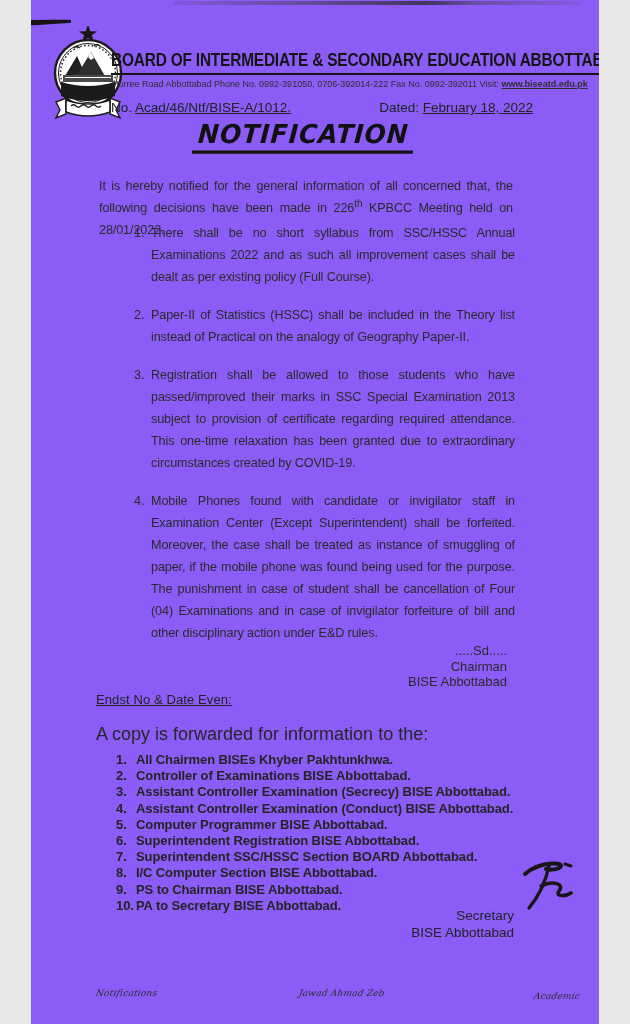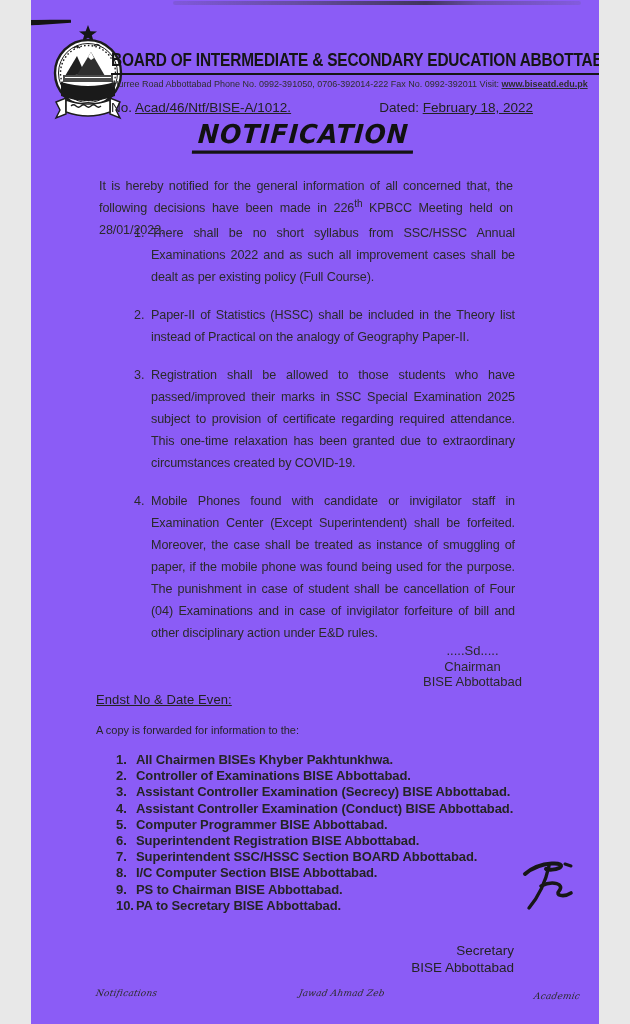--- a/index.html
+++ b/index.html
@@ -69,41 +69,41 @@
     list-style:none;counter-reset:dec;
   }
   ol.decisions>li{
     counter-increment:dec;position:relative;text-align:justify;margin:0 0 16px 10px;
   }
   ol.decisions>li::before{
     content:counter(dec) ".";position:absolute;left:-17px;top:0;
   }
   
   .sd-block{
-    position:absolute;right:77px;top:643px;text-align:center;
+    position:absolute;right:92px;top:643px;text-align:right;
     font-size:13px;line-height:15.5px;color:#2a2a2a;
   }
   .endst-heading{
     position:absolute;left:65px;top:692px;font-size:13px;
     text-decoration:underline;color:#222;letter-spacing:.1px;
   }
-  .copy-line{position:absolute;left:65px;top:724px;font-size:11px;color:#262626;}
+  .copy-line{position:absolute;left:65px;top:724px;font-size:18px;color:#262626;}
   ol.recipients{
     position:absolute;left:105px;top:752px;margin:0;padding:0;
     list-style:none;counter-reset:rec;font-size:13px;line-height:16.2px;
     letter-spacing:-.1px;color:#242424;
   }
   ol.recipients>li{counter-increment:rec;position:relative;font-weight:bold;}
   ol.recipients>li::before{
     content:counter(rec) ".";position:absolute;left:-20px;top:0;width:19px;
   }
   .secretary-sign{position:absolute;left:488px;top:858px;}
   .secretary-block{
     position:absolute;right:85px;top:908px;text-align:right;
-    font-size:13.5px;line-height:16.5px;color:#242424;margin-top:35px;
+    font-size:13.5px;line-height:16.5px;color:#242424;
   }
   
   .footer-note{
     position:absolute;top:988px;font-family:"DejaVu Serif",serif;font-style:italic;
     font-size:9px;color:#2b2b2b;transform:skewX(-10deg);letter-spacing:.2px;
   }
   .fn-left{left:65px;}
   .fn-center{left:268px;}
   .fn-right{left:503px;top:991px;}
 </style>
@@ -157,21 +157,21 @@
 
   <div class="title-wrap">
     <span class="doc-title">NOTIFICATION</span>
   </div>
 
   <p class="intro body-text"><span>It is hereby notified for the general information of all concerned that, the following decisions have been made in 226</span><sup>th</sup><span> KPBCC Meeting held on 28/01/2022.</span></p>
 
   <ol class="decisions body-text">
       <li>There shall be no short syllabus from SSC/HSSC Annual Examinations 2022 and as such all improvement cases shall be dealt as per existing policy (Full Course).</li>
       <li>Paper-II of Statistics (HSSC) shall be included in the Theory list instead of Practical on the analogy of Geography Paper-II.</li>
-      <li>Registration shall be allowed to those students who have passed/improved their marks in SSC Special Examination 2025 subject to provision of certificate regarding required attendance. This one-time relaxation has been granted due to extraordinary circumstances created by COVID-19.</li>
+      <li>Registration shall be allowed to those students who have passed/improved their marks in SSC Special Examination 2013 subject to provision of certificate regarding required attendance. This one-time relaxation has been granted due to extraordinary circumstances created by COVID-19.</li>
       <li>Mobile Phones found with candidate or invigilator staff in Examination Center (Except Superintendent) shall be forfeited. Moreover, the case shall be treated as instance of smuggling of paper, if the mobile phone was found being used for the purpose. The punishment in case of student shall be cancellation of Four (04) Examinations and in case of invigilator forfeiture of bill and other disciplinary action under E&amp;D rules.</li>
     </ol>
 
   <div class="sd-block">
     <div>.....Sd.....</div>
     <div>Chairman</div>
     <div>BISE Abbottabad</div>
   </div>
 
   <div class="endst-heading">Endst No &amp; Date Even:</div>

